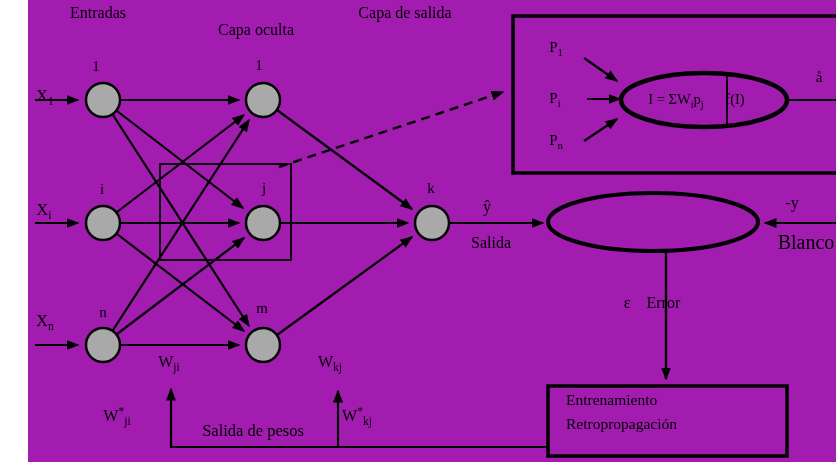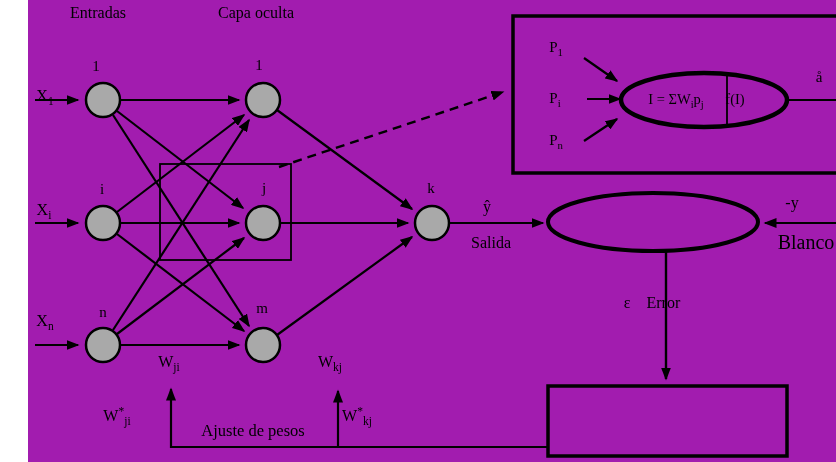--- a/index.html
+++ b/index.html
@@ -86,21 +86,22 @@
       <line x1="556" y1="58" x2="589" y2="81" marker-end="url(#ah)"></line>
       <line x1="559" y1="99" x2="592" y2="99" marker-end="url(#ah)"></line>
       <line x1="556" y1="141" x2="589" y2="119" marker-end="url(#ah)"></line>
     </g>
     <ellipse cx="676" cy="100" rx="83" ry="27" fill="none" stroke="#000" stroke-width="4.5"></ellipse>
     <line x1="699" y1="76" x2="699" y2="124" stroke="#000" stroke-width="1.8"></line>
     <line x1="759" y1="100" x2="821" y2="100" stroke="#000" stroke-width="2.2"></line>
   </svg>
 
   <div class="lbl hdr" style="left:70px;top:13px">Entradas</div>
-  <div class="lbl hdr" style="left:228px;top:13px">Capa oculta</div>
+  <div class="lbl hdr" style="left:228px;top:30px">Capa oculta</div>
+  <div class="lbl hdr" style="left:377px;top:13px">Capa de salida</div>
 
   <div class="lbl it" style="left:17px;top:96px;font-size:16px">
     <span>X</span><sub>1</sub>
   </div>
   <div class="lbl it" style="left:16px;top:210px;font-size:16px">
     <span>X</span><sub>i</sub>
   </div>
   <div class="lbl it" style="left:17px;top:321px;font-size:16px">
     <span>X</span><sub>n</sub>
   </div>
@@ -119,30 +120,34 @@
   <div class="lbl it" style="left:302px;top:362px;font-size:16px">
     <span>W</span><sub>kj</sub>
   </div>
   <div class="lbl it" style="left:89px;top:416px;font-size:16px">
     <span>W</span><sup>*</sup><sub>ji</sub>
   </div>
   <div class="lbl it" style="left:329px;top:416px;font-size:16px">
     <span>W</span><sup>*</sup><sub>kj</sub>
   </div>
 
-  <div class="lbl" style="left:225px;top:431px;font-size:16.5px">Ajuste de pesos</div>
+  <div class="lbl" style="left:225px;top:431px;font-size:16.5px">Salida de pesos</div>
 
   <div class="lbl it" style="left:459px;top:207px;font-size:16px">ŷ</div>
   <div class="lbl" style="left:463px;top:243px;font-size:16px">Salida</div>
   <div class="lbl it" style="left:764px;top:203px;font-size:16px">-y</div>
   <div class="lbl" style="left:778px;top:242px;font-size:20px">Blanco</div>
   <div class="lbl" style="left:624px;top:303px;font-size:16px">
     <span style="margin-right:16px">ε</span><span>Error</span>
   </div>
 
+  <div class="blocktext" style="left:538px;top:388px">
+    <div>Entrenamiento</div>
+    <div>Retropropagación</div>
+  </div>
 
   <div class="lbl it" style="left:528px;top:47px">
     <span>P</span><sub>1</sub>
   </div>
   <div class="lbl it" style="left:527px;top:98px">
     <span>P</span><sub>i</sub>
   </div>
   <div class="lbl it" style="left:528px;top:140px">
     <span>P</span><sub>n</sub>
   </div>

